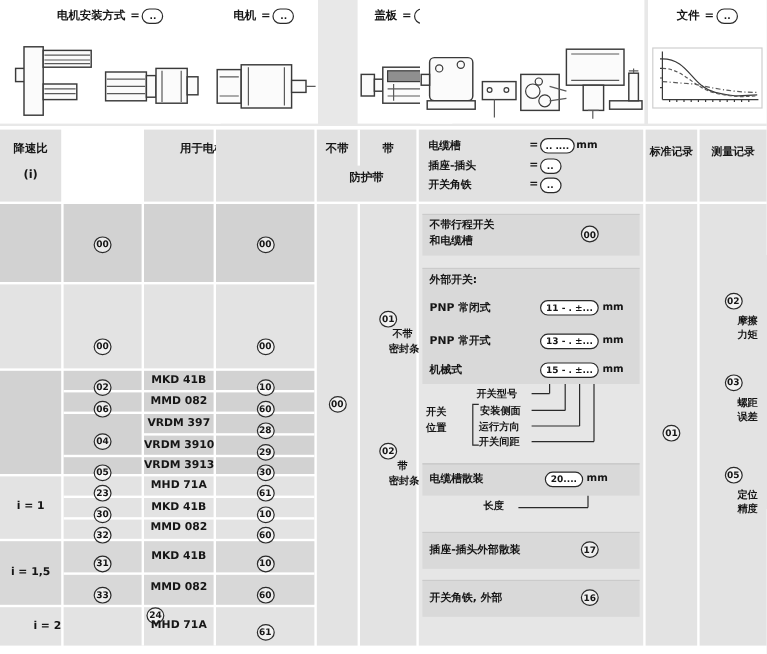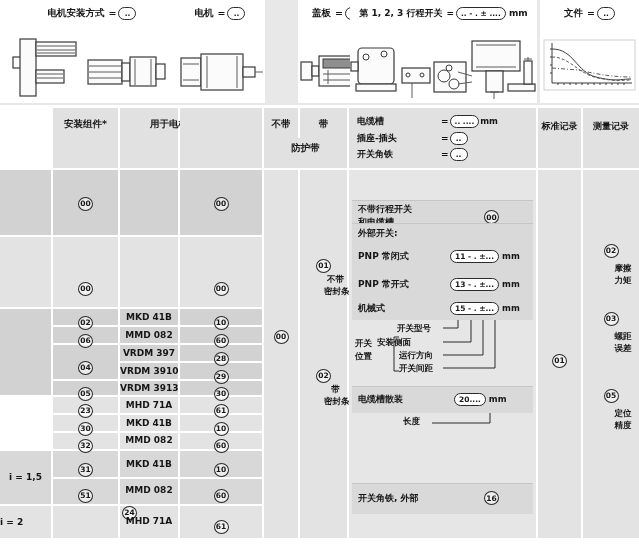--- a/index.html
+++ b/index.html
@@ -119,24 +119,20 @@
       <g stroke="#5a5a5a" stroke-width="1">
         <line x1="25" y1="42" x2="69" y2="42"></line>
           <line x1="25" y1="48" x2="69" y2="48"></line>
         <line x1="30" y1="38" x2="30" y2="52"></line>
           <line x1="64" y1="38" x2="64" y2="52"></line>
       </g>
     </svg>
   </div>
 
   <div class="abs card" style="left:350px;width:187px;">
-    <div class="card-title" style="font-size:9px;">
-      <span>第 1, 2, 3 行程开关</span><span class="eq">=</span><span class="cap">.. - . ± ....</span>
-      <span>mm</span>
-    </div>
     <svg class="draw" style="left:0;top:32px;" width="187" height="70" viewBox="0 0 187 70">
       <g stroke="#3a3a3a" stroke-width="1.2" fill="#fbfbfb">
         <rect x="8" y="16" width="36" height="36" rx="4"></rect>
         <rect x="1" y="30" width="7" height="9"></rect>
         <rect x="6" y="52" width="40" height="7"></rect>
         <rect x="52" y="36" width="28" height="15"></rect>
         <rect x="84" y="30" width="32" height="30"></rect>
         <rect x="122" y="9" width="48" height="30"></rect>
         <rect x="136" y="39" width="17" height="21"></rect>
         <rect x="158" y="52" width="27" height="7"></rect>
@@ -194,22 +190,23 @@
         <line x1="54" y1="51" x2="54" y2="53"></line>
           <line x1="60" y1="51" x2="60" y2="53"></line>
         <line x1="66" y1="51" x2="66" y2="53"></line>
           <line x1="72" y1="51" x2="72" y2="53"></line>
         <line x1="78" y1="51" x2="78" y2="53"></line>
           <line x1="84" y1="51" x2="84" y2="53"></line>
       </g>
     </svg>
   </div>
 
-  <div class="abs hcell" style="left:53px;width:65px;">
-    <div class="htext" style="top:10px;">安装组件*</div>
+  <div class="abs hcell" style="left:0;width:51px;">
+    <div class="htext" style="top:10px;">降速比</div>
+    <div class="htext" style="top:32px;">(i)</div>
   </div>
   <div class="abs hcell" style="left:120px;width:58px;">
     <div class="htext" style="top:10px;padding-left:20px;">用于电机</div>
   </div>
   <div class="abs hcell" style="left:180px;width:82px;"></div>
   <div class="abs hcell" style="left:264px;width:83px;">
     <div class="htext" style="top:10px;left:0;width:34px;">不带</div>
     <div class="abs vline" style="left:34px;top:0;height:30px;"></div>
     <div class="htext" style="top:10px;left:36px;width:47px;">带</div>
     <div class="htext" style="top:34px;">防护带</div>
@@ -235,25 +232,28 @@
   <div class="abs hcell" style="left:538px;width:43px;">
     <div class="htext" style="top:12px;font-size:9px;">标准记录</div>
   </div>
   <div class="abs hcell" style="left:583px;width:56px;">
     <div class="htext" style="top:12px;font-size:9px;">测量记录</div>
   </div>
 
   <div class="abs blk-d" style="left:0;width:51px;top:170px;height:65px;"></div>
   <div class="abs blk-l" style="left:0;width:51px;top:237px;height:70px;"></div>
   <div class="abs blk-d" style="left:0;width:51px;top:309px;height:86px;"></div>
+  <div class="abs blk-l" style="left:0;width:51px;top:397px;height:52px;">
+    <div class="ratio abs" style="left:0;width:51px;top:19px;text-align:center;">i = 1</div>
+  </div>
   <div class="abs blk-m" style="left:0;width:51px;top:451px;height:53px;">
     <div class="ratio abs" style="left:0;width:51px;top:20px;text-align:center;">i = 1,5</div>
   </div>
   <div class="abs blk-l" style="left:0;width:51px;top:506px;height:32px;">
-    <div class="ratio abs" style="left:0;width:51px;top:10px;text-align:left;">i = 2</div>
+    <div class="ratio abs" style="left:0;width:51px;top:10px;text-align:right;">i = 2</div>
   </div>
 
   <div class="abs blk-d" style="left:53px;width:209px;top:170px;height:65px;"></div>
   <div class="abs blk-l" style="left:53px;width:209px;top:237px;height:70px;"></div>
   <div class="abs blk-d" style="left:53px;width:209px;top:309px;height:86px;"></div>
   <div class="abs blk-l" style="left:53px;width:209px;top:397px;height:52px;"></div>
   <div class="abs blk-m" style="left:53px;width:209px;top:451px;height:53px;"></div>
   <div class="abs blk-l" style="left:53px;width:209px;top:506px;height:32px;"></div>
 
   <div class="abs vline" style="left:118px;top:170px;height:368px;"></div>
@@ -299,21 +299,21 @@
   <div class="abs c4" style="top:416px;"><span class="circ">10</span></div>
 
   <div class="abs c2" style="top:433px;"><span class="circ">32</span></div>
   <div class="abs c3 rowtxt" style="top:433px;">MMD 082</div>
   <div class="abs c4" style="top:433px;"><span class="circ">60</span></div>
 
   <div class="abs c2" style="top:457px;"><span class="circ">31</span></div>
   <div class="abs c3 rowtxt" style="top:457px;">MKD 41B</div>
   <div class="abs c4" style="top:457px;"><span class="circ">10</span></div>
 
-  <div class="abs c2" style="top:483px;"><span class="circ">51</span></div>
+  <div class="abs c2" style="top:483px;"><span class="circ">33</span></div>
   <div class="abs c3 rowtxt" style="top:483px;">MMD 082</div>
   <div class="abs c4" style="top:483px;"><span class="circ">60</span></div>
 
   <div class="abs c2" style="top:500px;padding-left:44px;"><span class="circ">24</span></div>
   <div class="abs c3 rowtxt" style="top:514px;">MHD 71A</div>
   <div class="abs c4" style="top:514px;"><span class="circ">61</span></div>
 
   <div class="abs cell-l" style="left:264px;width:34px;top:170px;height:368px;">
     <div class="abs" style="left:0;width:34px;top:154px;text-align:center;">
       <span class="circ">00</span>
@@ -327,21 +327,21 @@
     </div>
     <div class="abs" style="left:0;width:47px;top:193px;text-align:center;">
       <span class="circ">02</span>
       <div class="stack">带</div>
       <div class="stack">密封条</div>
     </div>
   </div>
 
   <div class="abs" style="left:349px;width:187px;top:170px;height:368px;background:#e6e6e6;"></div>
 
-  <div class="abs pbox" style="top:200px;height:35px;text-align:right;">
+  <div class="abs pbox" style="top:178px;height:35px;text-align:right;">
     <div class="ptxt" style="left:6px;top:3px;">不带行程开关</div>
     <div class="ptxt" style="left:6px;top:16px;">和电缆槽</div>
     <span class="circ abs" style="left:132px;top:10px;">00</span>
   </div>
 
   <div class="abs pbox" style="top:223px;height:97px;">
     <div class="ptxt" style="left:6px;top:4px;">外部开关:</div>
     <div class="prow" style="top:26px;">
       <span class="pl">PNP 常闭式</span>
       <span class="cap">11 - . ±...</span>
@@ -366,41 +366,45 @@
       <line x1="122" y1="0" x2="122" y2="22"></line>
         <line x1="94" y1="22" x2="122" y2="22"></line>
       <line x1="134" y1="0" x2="134" y2="35"></line>
         <line x1="94" y1="35" x2="134" y2="35"></line>
       <line x1="146" y1="0" x2="146" y2="48"></line>
         <line x1="94" y1="48" x2="146" y2="48"></line>
       <path d="M50,17 L45,17 L45,51 L50,51"></path>
     </g>
   </svg>
   <div class="co-label" style="left:397px;top:323px;">开关型号</div>
-  <div class="co-label" style="left:377px;top:337px;text-align:center;">安装侧面</div>
+  <div class="co-label" style="left:400px;top:337px;text-align:center;">安装侧面</div>
   <div class="co-label" style="left:399px;top:350px;">运行方向</div>
   <div class="co-label" style="left:399px;top:363px;">开关间距</div>
   <div class="co-label" style="left:355px;top:338px;">开关</div>
   <div class="co-label" style="left:355px;top:351px;">位置</div>
 
   <div class="abs pbox" style="top:386px;height:27px;">
     <div class="prow" style="top:6px;">
       <span class="pl" style="width:96px;">电缆槽散装</span>
       <span class="cap">20....</span>
       <span class="unit">mm</span>
     </div>
   </div>
   <svg class="draw" style="left:349px;top:413px;" width="187" height="14" viewBox="0 0 187 14">
     <g stroke="#2a2a2a" stroke-width="1" fill="none">
       <line x1="141" y1="0" x2="141" y2="10"></line>
         <line x1="83" y1="10" x2="141" y2="10"></line>
     </g>
   </svg>
   <div class="co-label" style="left:403px;top:416px;">长度</div>
 
+  <div class="abs pbox" style="top:443px;height:31px;">
+    <div class="ptxt" style="left:6px;top:9px;">插座-插头外部散装</div>
+    <span class="circ abs" style="left:132px;top:8px;">17</span>
+  </div>
   <div class="abs pbox" style="top:483px;height:31px;">
     <div class="ptxt" style="left:6px;top:9px;">开关角铁, 外部</div>
     <span class="circ abs" style="left:132px;top:8px;">16</span>
   </div>
 
   <div class="abs cell-l" style="left:538px;width:43px;top:170px;height:368px;">
     <div class="abs" style="left:0;width:43px;top:178px;text-align:center;">
       <span class="circ">01</span>
     </div>
   </div>

